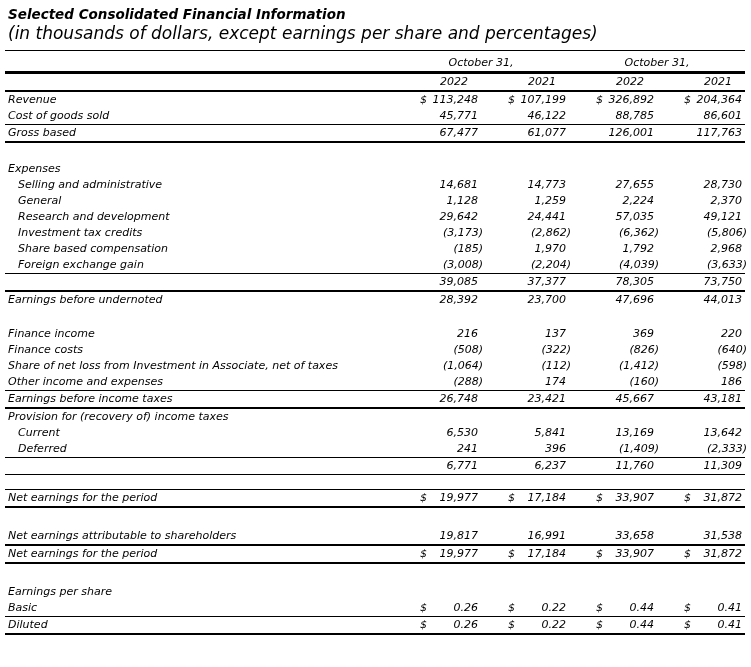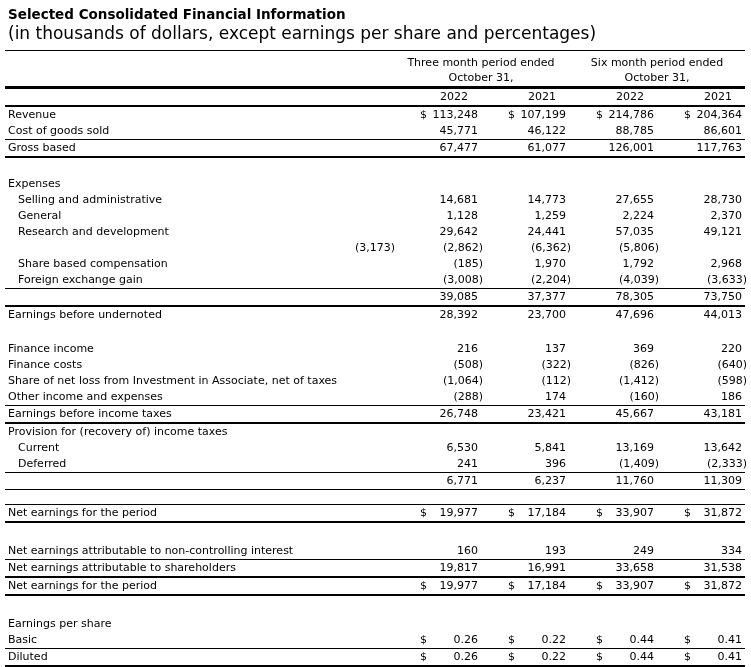--- a/index.html
+++ b/index.html
@@ -4,21 +4,21 @@
 <style>
   html, body {
     margin: 0; padding: 0;
     width: 751px; height: 667px;
     background: #ffffff;
     color: #000000;
     font-family: "DejaVu Sans", "Liberation Sans", sans-serif;
     font-size: 11px;
     overflow: hidden;
   }
-  .page { padding-top: 6px; }
+  .page { padding-top: 6px; font-style: italic; }
   .title {
     font-size: 13.5px; font-weight: bold;
     line-height: 16px; margin: 0 0 2px 8px;
   }
   .subtitle {
     font-size: 17px; font-weight: normal;
     line-height: 18px; margin: 0 0 0 8px;
   }
   .ftable { margin: 8px 6px 0 5px; }
   .thead { border-top: 1px solid #000; }
@@ -59,25 +59,20 @@
 </head>
 <body>
 
 <div class="page">
   <h1 class="title">Selected Consolidated Financial Information</h1>
   <div class="subtitle">(in thousands of dollars, except earnings per share and percentages)</div>
 
   <div class="ftable">
     <div class="thead">
       <div class="hgroups">
-        <div class="hrow">
-          <div class="label"></div>
-          <div class="grp">Three month period ended</div>
-          <div class="grp">Six month period ended</div>
-        </div>
         <div class="hrow second">
           <div class="label"></div>
           <div class="grp">October 31,</div>
           <div class="grp">October 31,</div>
         </div>
       </div>
       <div class="yrow">
         <div class="label"></div>
         <div class="yr">2022</div>
         <div class="yr">2021</div>
@@ -91,21 +86,21 @@
           <div class="num">
             <span class="cur">$</span>
             <span class="val">113,248</span>
           </div>
           <div class="num">
             <span class="cur">$</span>
             <span class="val">107,199</span>
           </div>
           <div class="num">
             <span class="cur">$</span>
-            <span class="val">214,786</span>
+            <span class="val">326,892</span>
           </div>
           <div class="num">
             <span class="cur">$</span>
             <span class="val">204,364</span>
           </div>
         </div>
         <div class="row rb-thin">
           <div class="label">Cost of goods sold</div>
           <div class="num">
             <span class="cur"></span>
@@ -214,20 +209,21 @@
           <div class="num">
             <span class="cur"></span>
             <span class="val">57,035</span>
           </div>
           <div class="num">
             <span class="cur"></span>
             <span class="val">49,121</span>
           </div>
         </div>
         <div class="row">
+          <div class="label indent">Investment tax credits</div>
           <div class="num">
             <span class="cur"></span>
             <span class="val paren">(3,173)</span>
           </div>
           <div class="num">
             <span class="cur"></span>
             <span class="val paren">(2,862)</span>
           </div>
           <div class="num">
             <span class="cur"></span>
@@ -500,39 +496,20 @@
           <div class="num">
             <span class="cur">$</span>
             <span class="val">33,907</span>
           </div>
           <div class="num">
             <span class="cur">$</span>
             <span class="val">31,872</span>
           </div>
         </div>
         <div class="spacer" style="height: 20px;"></div>
-        <div class="row rb-thin">
-          <div class="label">Net earnings attributable to non-controlling interest</div>
-          <div class="num">
-            <span class="cur"></span>
-            <span class="val">160</span>
-          </div>
-          <div class="num">
-            <span class="cur"></span>
-            <span class="val">193</span>
-          </div>
-          <div class="num">
-            <span class="cur"></span>
-            <span class="val">249</span>
-          </div>
-          <div class="num">
-            <span class="cur"></span>
-            <span class="val">334</span>
-          </div>
-        </div>
         <div class="row rb-thick">
           <div class="label">Net earnings attributable to shareholders</div>
           <div class="num">
             <span class="cur"></span>
             <span class="val">19,817</span>
           </div>
           <div class="num">
             <span class="cur"></span>
             <span class="val">16,991</span>
           </div>

